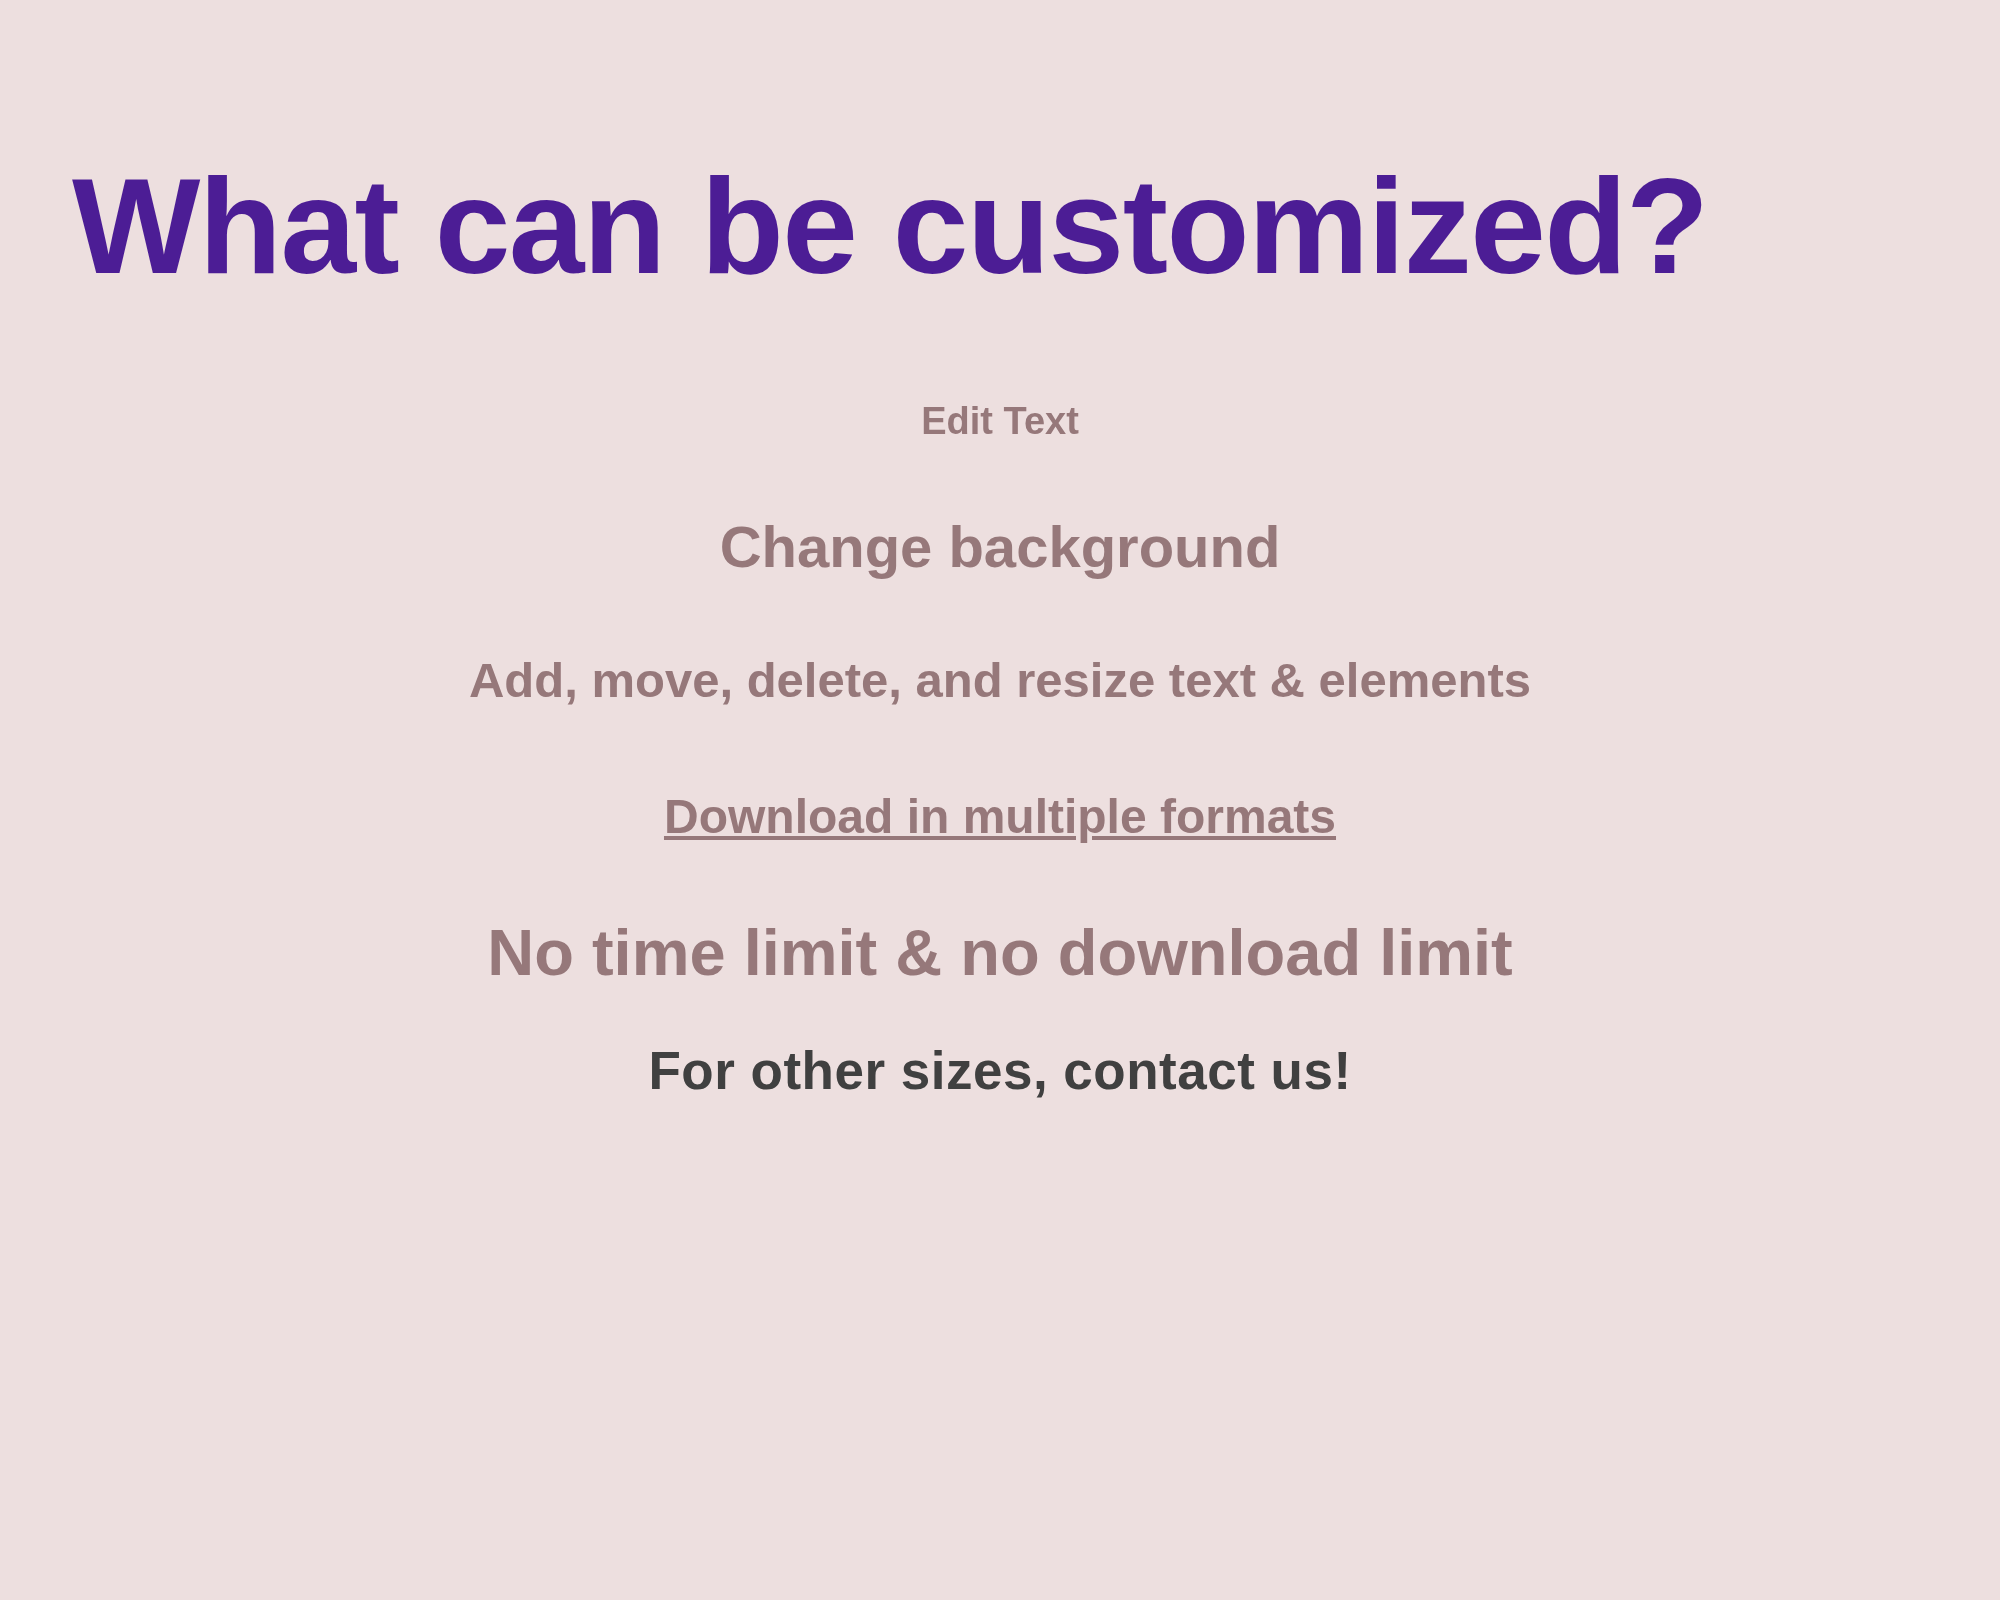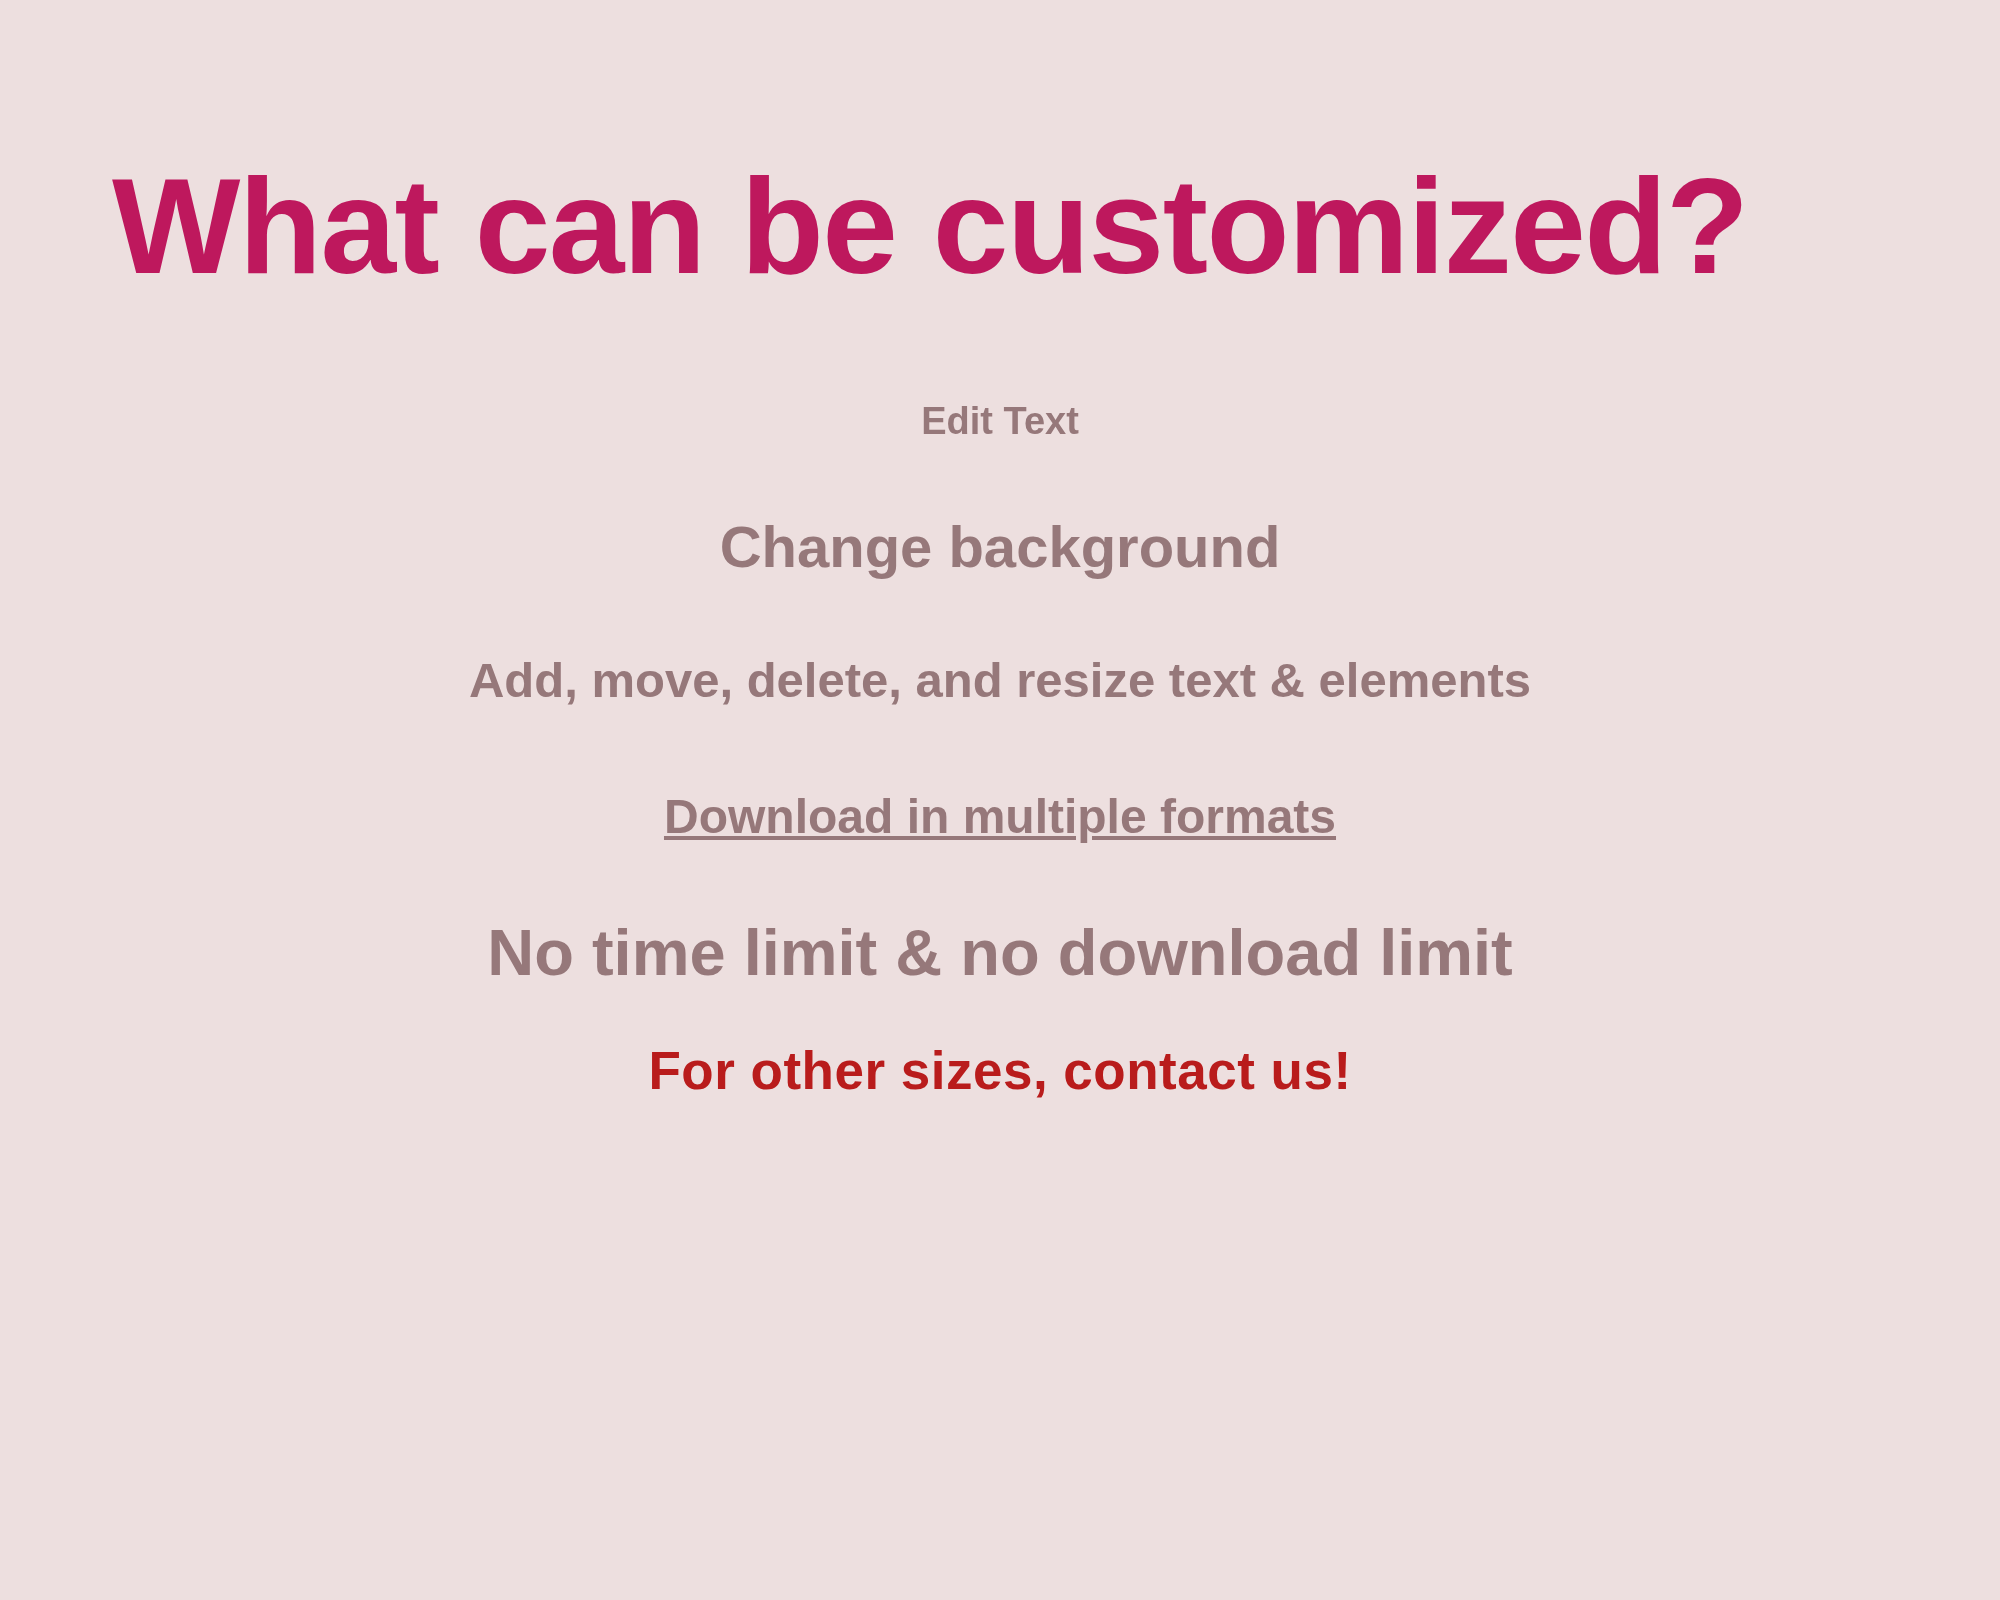--- a/index.html
+++ b/index.html
@@ -57,24 +57,24 @@
   .f3 { font-size: 57px;  margin-bottom: 72px; }
   .f4 { font-size: 48px;  margin-bottom: 72px; text-decoration: underline; }
   .f5 { font-size: 65px;  margin-bottom: 50px; }
   .f6 { font-size: 53px;  font-weight: 800; letter-spacing: 0.5px; margin-bottom: 0; }
 </style>
 </head>
 <body style="background: rgb(237, 223, 223);">
 
 <div class="slide" style="background: rgb(237, 223, 223);">
 
-  <div class="title" style="color: #be185d; margin-left: 40px;">What can be customized?</div>
+  <div class="title" style="color: #4c1d95;">What can be customized?</div>
 
   <div class="features">
     <div class="feature-line f0" style="color: rgb(150, 120, 122);">Edit Text</div>
     <div class="feature-line f1" style="color: rgb(150, 120, 122);">Change background</div>
     <div class="feature-line f2" style="color: rgb(150, 120, 122);">Add, move, delete, and resize text &amp; elements</div>
     <div class="feature-line f4" style="color: rgb(150, 120, 122);">Download in multiple formats</div>
     <div class="feature-line f5" style="color: rgb(150, 120, 122);">No time limit &amp; no download limit</div>
-    <div class="feature-line f6" style="color: #b91c1c;">For other sizes, contact us!</div>
+    <div class="feature-line f6" style="color: #404040;">For other sizes, contact us!</div>
   </div>
 
 </div>
 
 </body></html>

